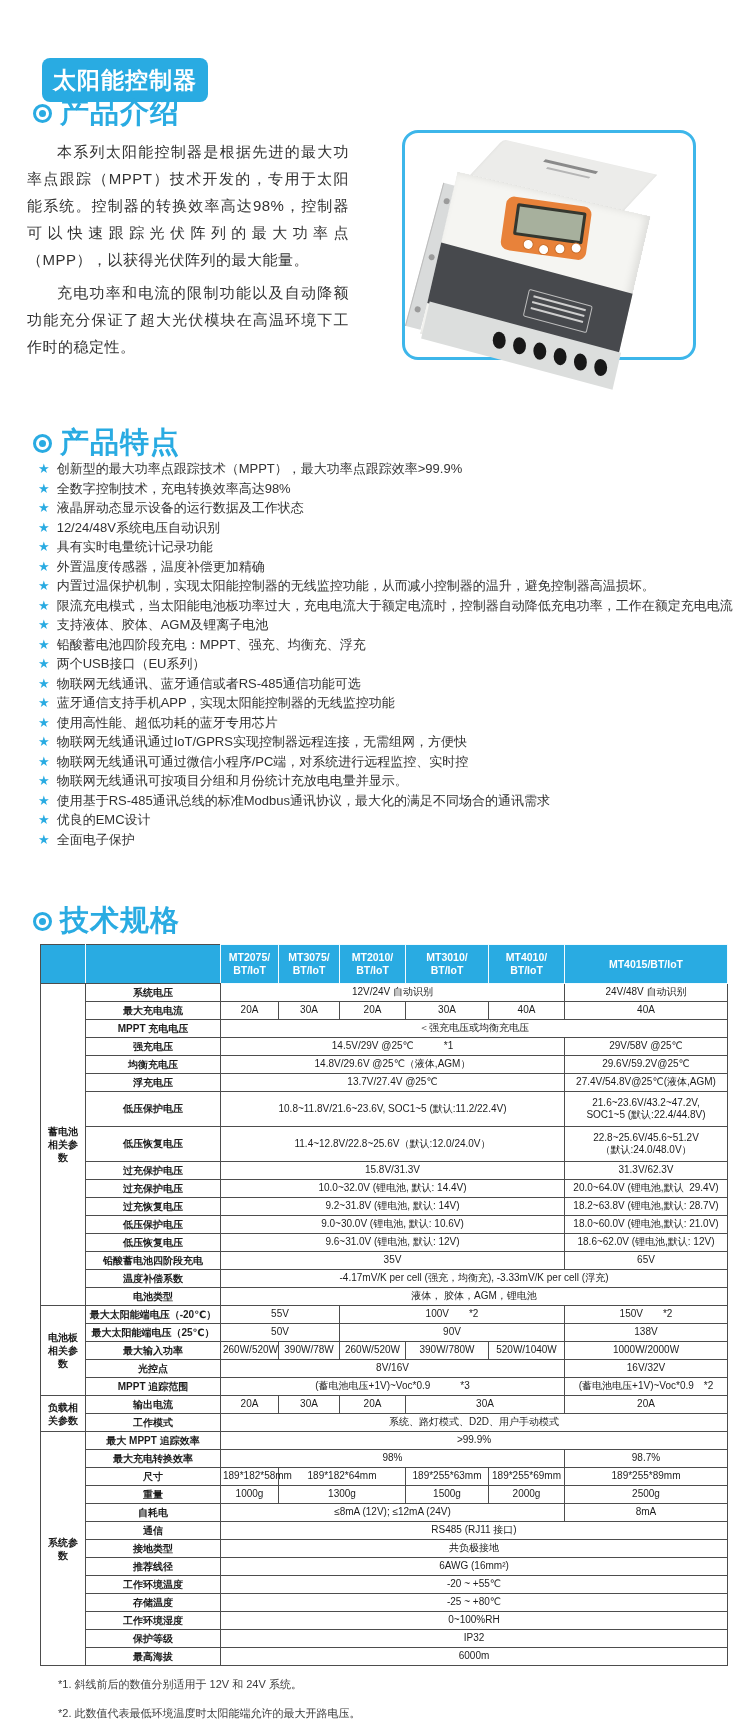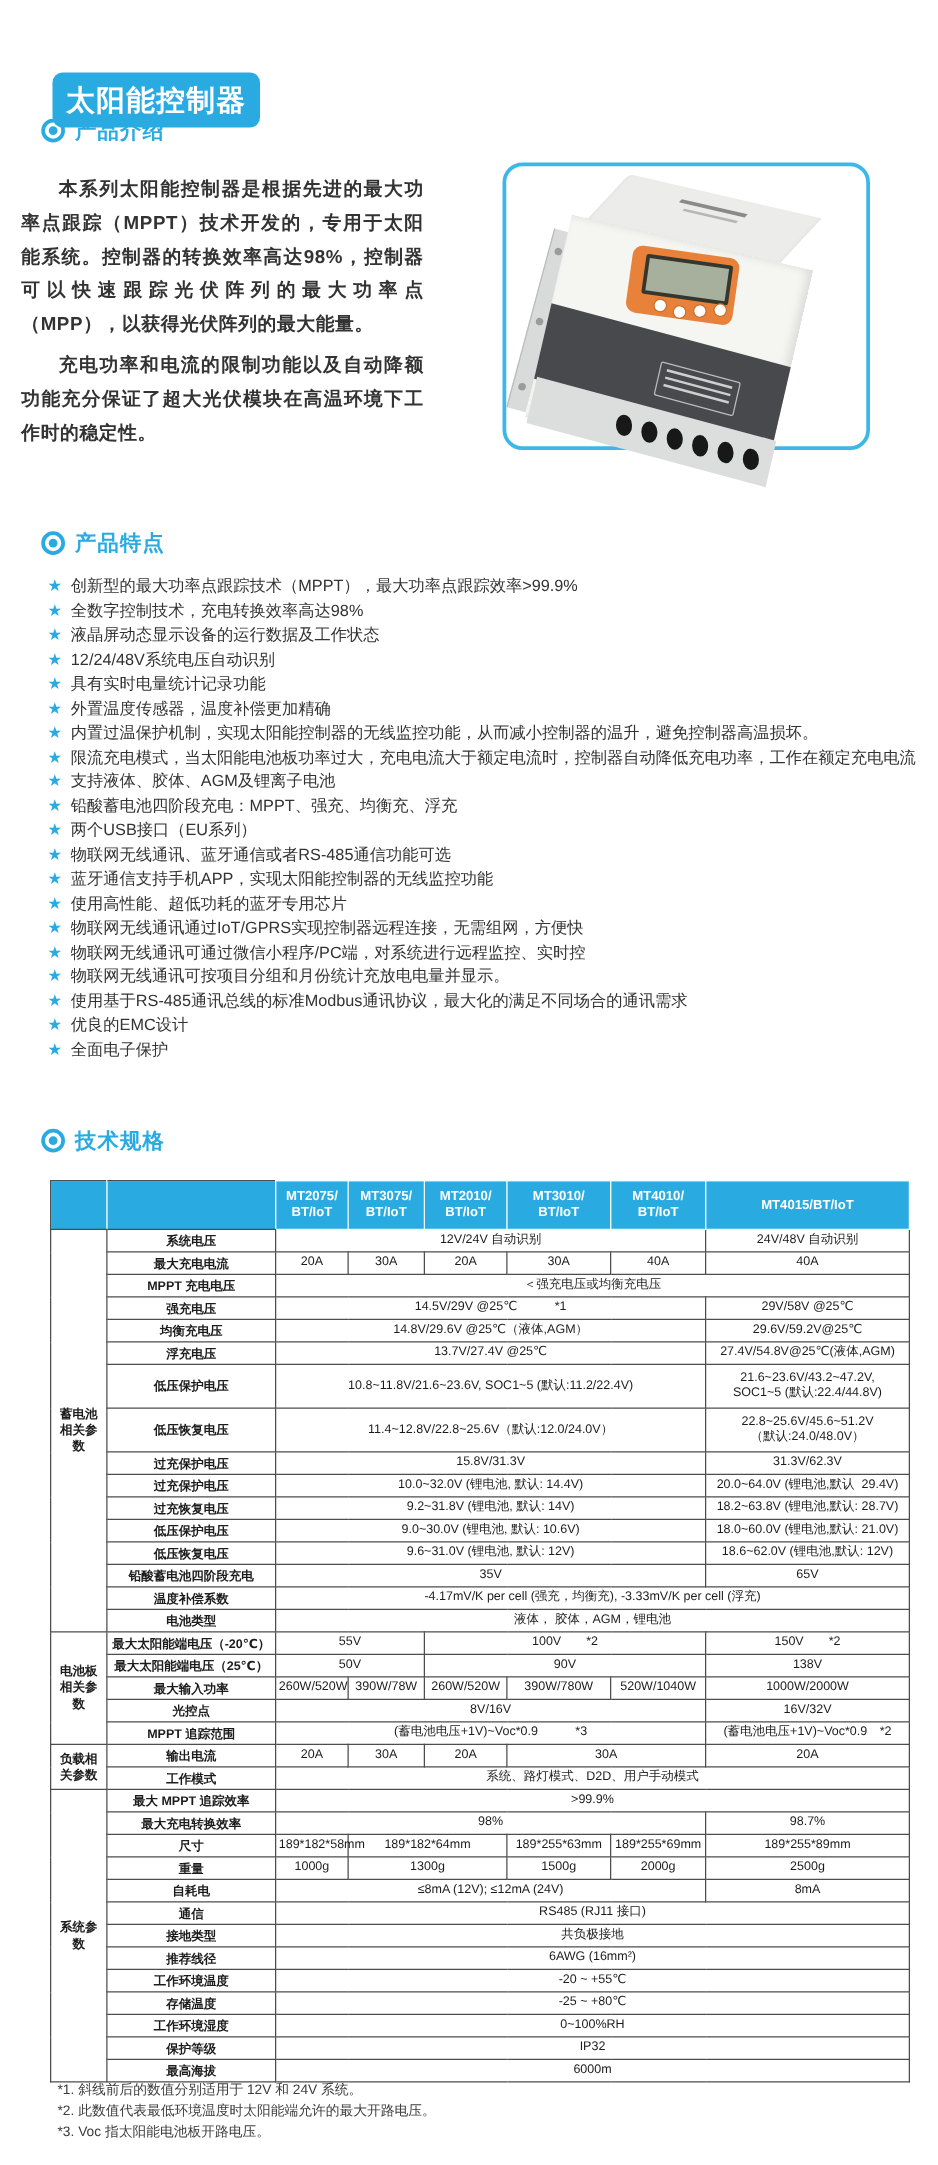--- a/index.html
+++ b/index.html
@@ -9,27 +9,27 @@
     --text:#333333;
   }
   html,body{margin:0;padding:0;}
   body{background:#ffffff;font-family:"Liberation Sans","DejaVu Sans",sans-serif;}
   .page{position:relative;width:750px;height:1732px;background:#fff;overflow:hidden;}
 
   .badge{position:absolute;left:42px;top:26px;width:166px;height:44px;background:var(--accent);
     border-radius:8px;color:#fff;font-size:23px;font-weight:bold;text-align:center;line-height:44px;letter-spacing:1px;margin-top:32px;}
 
   .section-head{position:absolute;left:33px;display:flex;align-items:center;gap:8px;
-    color:var(--accent);font-size:17px;font-weight:bold;letter-spacing:1px;text-align:right;}
+    color:var(--accent);font-size:29px;font-weight:bold;letter-spacing:1px;text-align:right;}
   .bullseye{width:13px;height:13px;border:3px solid var(--accent);border-radius:50%;position:relative;flex:0 0 auto;}
   .bullseye::after{content:"";position:absolute;left:50%;top:50%;width:7px;height:7px;margin:-3.5px 0 0 -3.5px;
     background:var(--accent);border-radius:50%;}
 
-  .intro-text{position:absolute;left:17px;top:138px;width:322px;color:var(--text);
-    font-size:15px;line-height:27px;text-align:justify;letter-spacing:0.5px;font-weight:bold;}
+  .intro-text{position:absolute;left:27px;top:138px;width:322px;color:var(--text);
+    font-size:15px;line-height:27px;text-align:justify;letter-spacing:0.5px;}
   .intro-text p{margin:0 0 6px 0;text-indent:2em;}
 
   
   .photo-frame{position:absolute;left:402px;top:130px;width:288px;height:224px;
     border:3px solid var(--frame);border-radius:16px;}
   .dev-wrap{position:absolute;left:34px;top:16px;width:206px;height:212px;transform:rotate(13deg);}
   .dev-top{position:absolute;left:26px;top:2px;width:158px;height:46px;background:#ececea;
     transform:skewX(-30deg);border-top-left-radius:4px;box-shadow:inset 0 -2px 3px rgba(0,0,0,.08);}
   .dev-logo{position:absolute;left:84px;top:12px;width:54px;height:3px;background:#8a8a8a;transform:skewX(-30deg);}
   .dev-logo2{position:absolute;left:88px;top:19px;width:44px;height:2px;background:#b5b5b5;transform:skewX(-30deg);}
@@ -58,21 +58,21 @@
   table.specs th,table.specs td{border:1px solid var(--border);padding:0 2px;text-align:center;vertical-align:middle;}
   table.specs thead th{background:var(--accent);color:#fff;font-size:10.5px;font-weight:bold;
     height:38px;white-space:pre-line;border:1px solid #f2fbff;line-height:13px;}
   table.specs thead th.corner{border:1px solid var(--border);border-right-color:#f2fbff;}
   table.specs tbody th{background:#fff;font-weight:bold;font-size:10px;}
   table.specs tbody th.cat{width:45px;line-height:13px;padding:0 4px;}
   table.specs tbody td{white-space:pre-wrap;line-height:12.5px;height:17px;}
   table.specs tbody tr.tall td,table.specs tbody tr.tall th.param{height:34px;}
 
   .footnotes{position:absolute;left:46px;top:1664px;font-size:11px;line-height:17px;color:#3c3c3c;}
-  .footnotes div{margin:0;}
+  .footnotes div{margin:12px;}
 </style>
 </head>
 <body>
 
 <div class="page">
 
   <div class="badge">太阳能控制器</div>
 
   <div class="section-head" style="top:93px">
     <span class="bullseye"></span>

